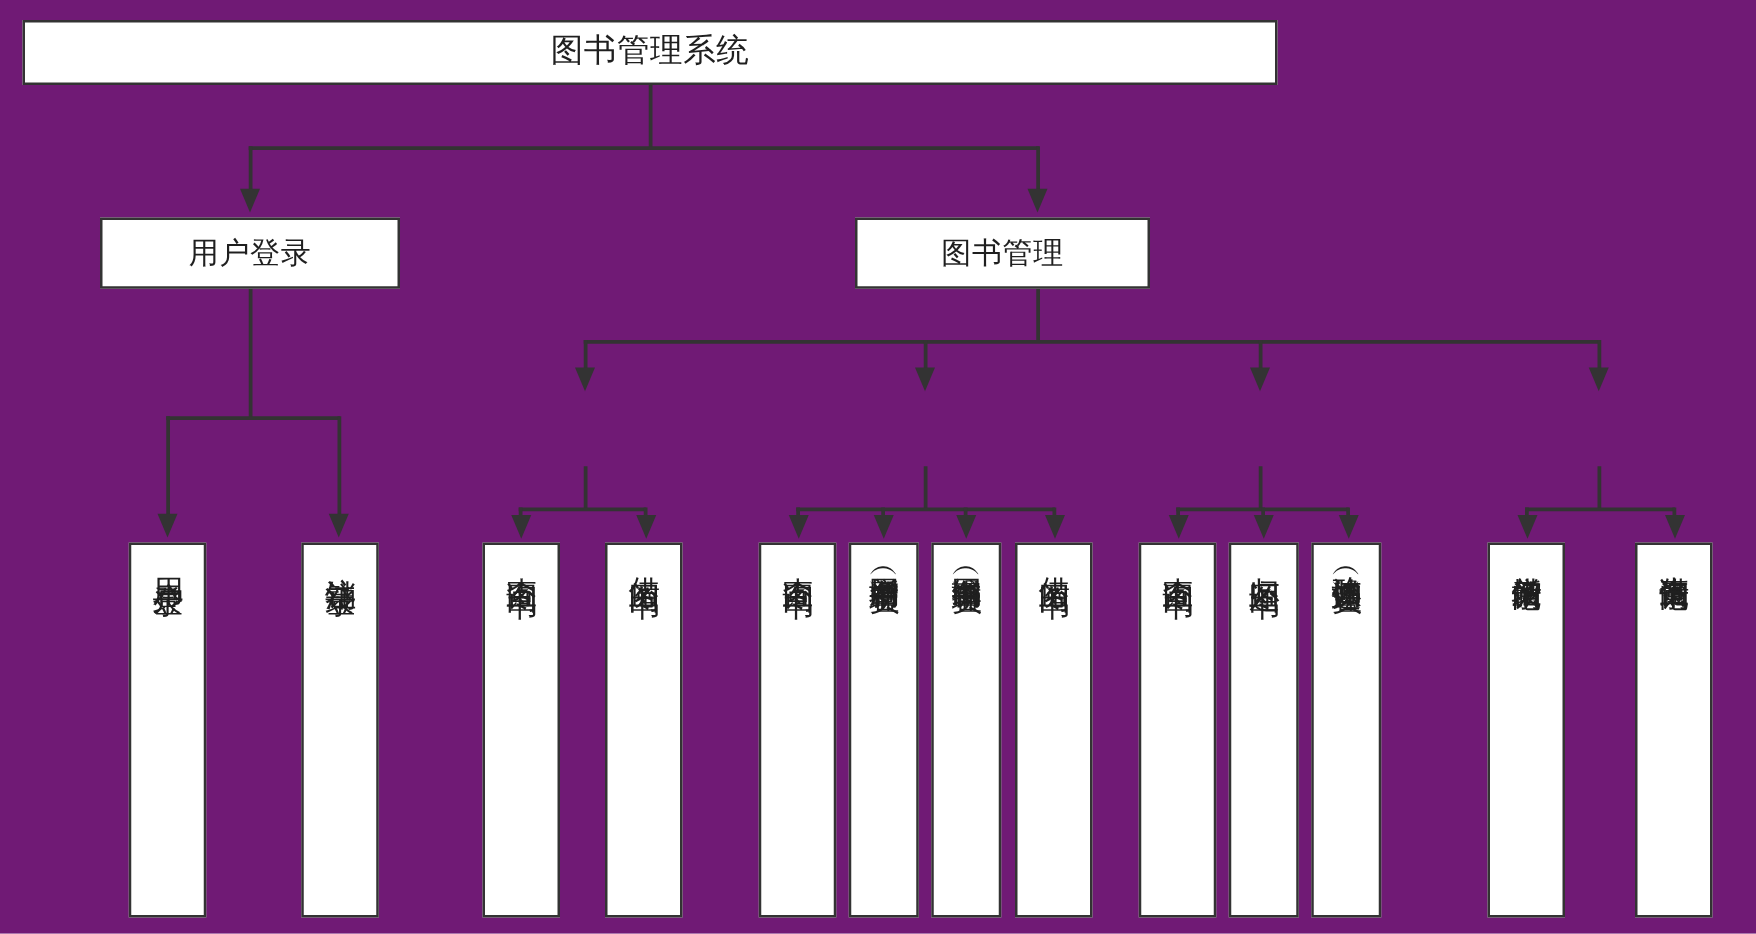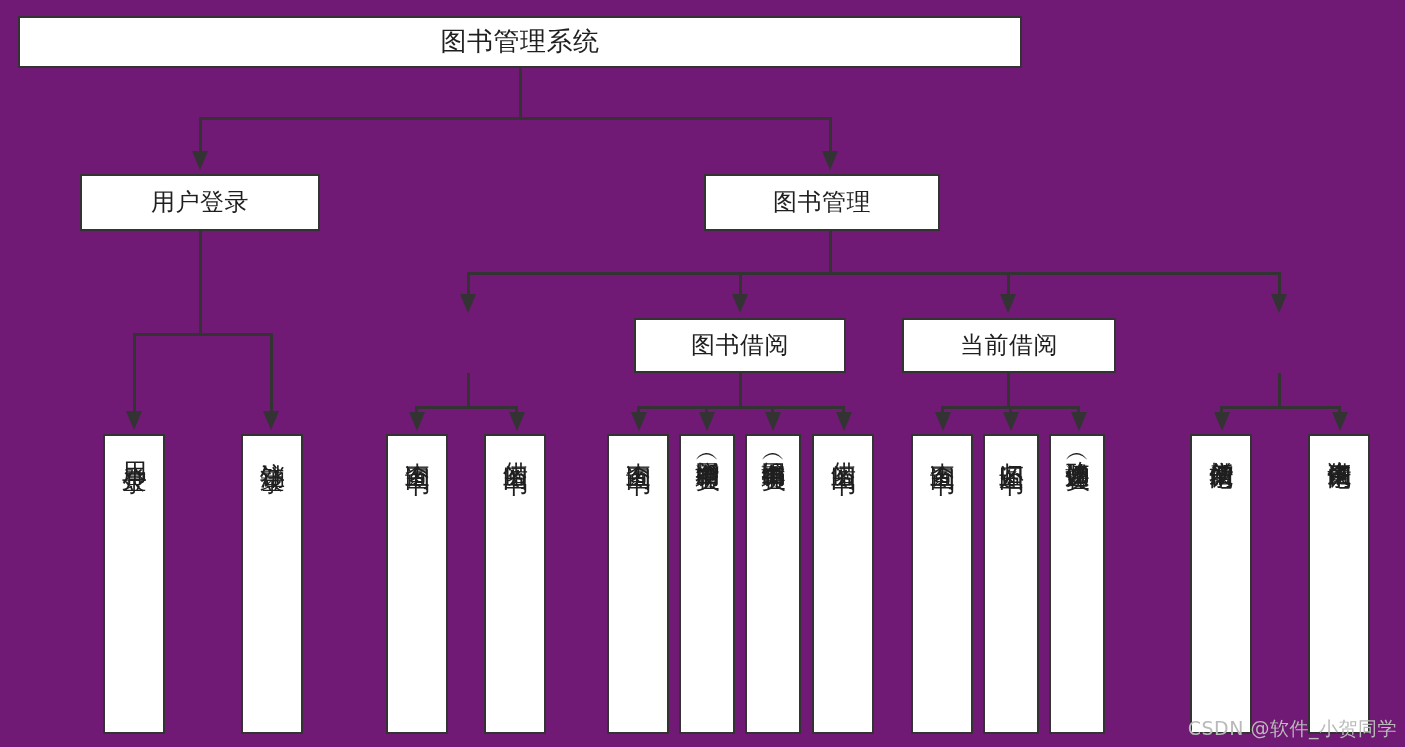--- a/index.html
+++ b/index.html
@@ -154,30 +154,24 @@
   <div class="arrow" style="left:1214px; top:412px;"></div>
   <div class="arrow" style="left:1332px; top:412px;"></div>
 
   <div class="node root" style="left:18px; top:16px; width:1004px; height:52px;">
     <span class="node-label">图书管理系统</span>
   </div>
 
   <div class="node branch" style="left:80px; top:174px; width:240px; height:57px;">
     <span class="node-label">用户登录</span>
   </div>
-  <div class="node branch" style="left:704px; top:174px; width:236px; height:57px;justify-content:center;">
+  <div class="node branch" style="left:684px; top:174px; width:236px; height:57px;justify-content:center;">
     <span class="node-label">图书管理</span>
   </div>
 
-  <div class="node branch" style="left:634px; top:318px; width:212px; height:55px;">
-    <span class="node-label">图书借阅</span>
-  </div>
-  <div class="node branch" style="left:902px; top:318px; width:214px; height:55px;">
-    <span class="node-label">当前借阅</span>
-  </div>
 
   <div class="node leaf" style="left:103px; top:434px; width:62px; height:300px;">
     <span class="node-label">用户登录</span>
   </div>
   <div class="node leaf" style="left:241px; top:434px; width:62px; height:300px;">
     <span class="node-label">注销登录</span>
   </div>
   <div class="node leaf" style="left:386px; top:434px; width:62px; height:300px;">
     <span class="node-label">查询图书</span>
   </div>
@@ -205,15 +199,14 @@
   <div class="node leaf tall-text" style="left:1049px; top:434px; width:56px; height:300px;">
     <span class="node-label">确认归还（管理员）</span>
   </div>
   <div class="node leaf tall-text" style="left:1190px; top:434px; width:62px; height:300px;">
     <span class="node-label">新增借阅记录</span>
   </div>
   <div class="node leaf tall-text" style="left:1308px; top:434px; width:62px; height:300px;">
     <span class="node-label">查询借阅记录</span>
   </div>
 
-  <div id="watermark">CSDN @软件_小贺同学</div>
 
 </div>
 
 </body></html>

